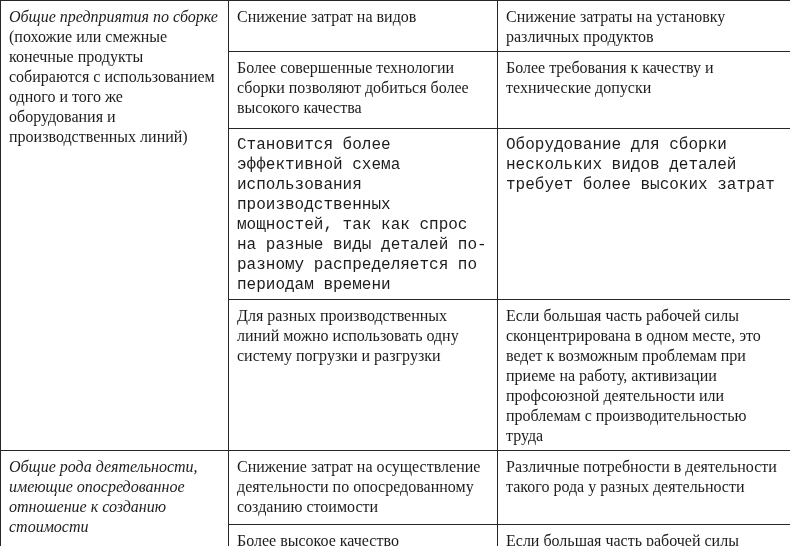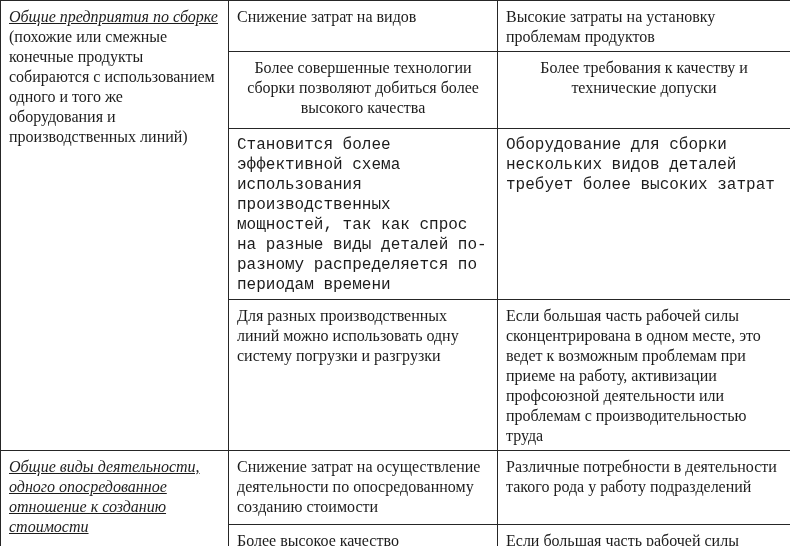--- a/index.html
+++ b/index.html
@@ -26,24 +26,23 @@
     border: 1px solid #262626;
     vertical-align: top;
     padding: 6px 8px 4px 8px;
     font-size: 16px;
     line-height: 20px;
     box-sizing: border-box;
     overflow: hidden;
   }
   td.cat .cat-italic {
     font-style: italic;
-    text-decoration: underline;
   }
   tr.r1 { height: 46px; }
-  tr.r2 { height: 77px; text-align: center; }
+  tr.r2 { height: 77px; }
   tr.r3 { height: 101px; font-family: Liberation Mono, monospace; }
   tr.r4 { height: 121px; margin-top: 24px; }
   tr.r5 { height: 74px; }
   tr.r6 { height: 120px; }
 </style>
 </head>
 <body>
 
 <div class="page">
   <table class="cmp">
@@ -53,42 +52,42 @@
       <col style="width:293px">
     </colgroup>
     <tbody>
 
       <tr class="r1">
         <td class="cat" rowspan="4">
           <span class="cat-italic">Общие предприятия по сборке</span>
           <span class="cat-rest">(похожие или смежные конечные продукты собираются с использованием одного и того же оборудования и производственных линий)</span>
         </td>
         <td>Снижение затрат на видов</td>
-        <td>Высокие затраты на установку проблемам продуктов</td>
+        <td>Снижение затраты на установку различных продуктов</td>
       </tr>
       <tr class="r2">
         <td>Более совершенные технологии сборки позволяют добиться более высокого качества</td>
         <td>Более требования к качеству и технические допуски</td>
       </tr>
       <tr class="r3">
         <td>Становится более эффективной схема использования производственных мощностей, так как спрос на разные виды деталей по-разному распределяется по периодам времени</td>
         <td>Оборудование для сборки нескольких видов деталей требует более высоких затрат</td>
       </tr>
       <tr class="r4">
         <td>Для разных производственных линий можно использовать одну систему погрузки и разгрузки</td>
         <td>Если большая часть рабочей силы сконцентрирована в одном месте, это ведет к возможным проблемам при приеме на работу, активизации профсоюзной деятельности или проблемам с производительностью труда</td>
       </tr>
 
       <tr class="r5">
         <td class="cat" rowspan="2">
-          <span class="cat-italic">Общие виды деятельности, одного опосредованное отношение к созданию стоимости</span>
+          <span class="cat-italic">Общие рода деятельности, имеющие опосредованное отношение к созданию стоимости</span>
           <span class="cat-rest"></span>
         </td>
         <td>Снижение затрат на осуществление деятельности по опосредованному созданию стоимости</td>
-        <td>Различные потребности в деятельности такого рода у работу подразделений</td>
+        <td>Различные потребности в деятельности такого рода у разных деятельности</td>
       </tr>
       <tr class="r6">
         <td>Более высокое качество опосредованной деятельности по созданию стоимости</td>
         <td>Если большая часть рабочей силы сконцентрирована в одном месте, это ведет к возможным проблемам при приеме на работу, активизации профсоюзной деятельности или проблемам с производительностью труда</td>
       </tr>
     </tbody>
   </table>
 </div>
 
 </body></html>

